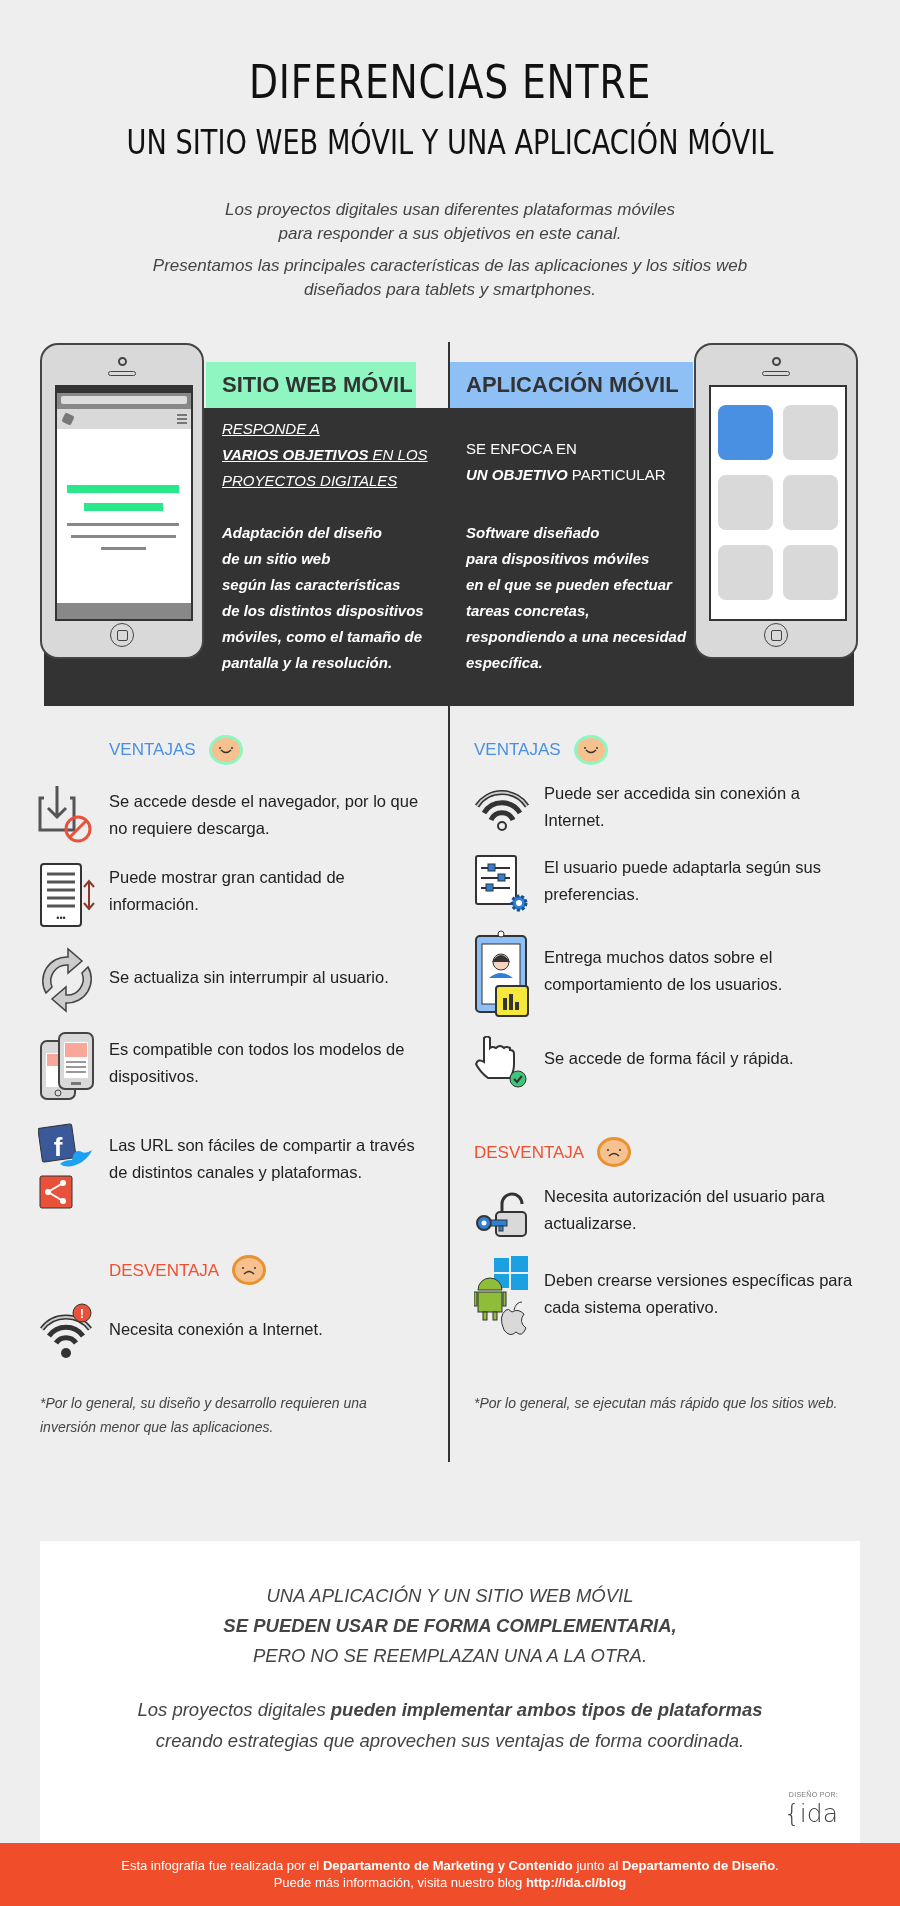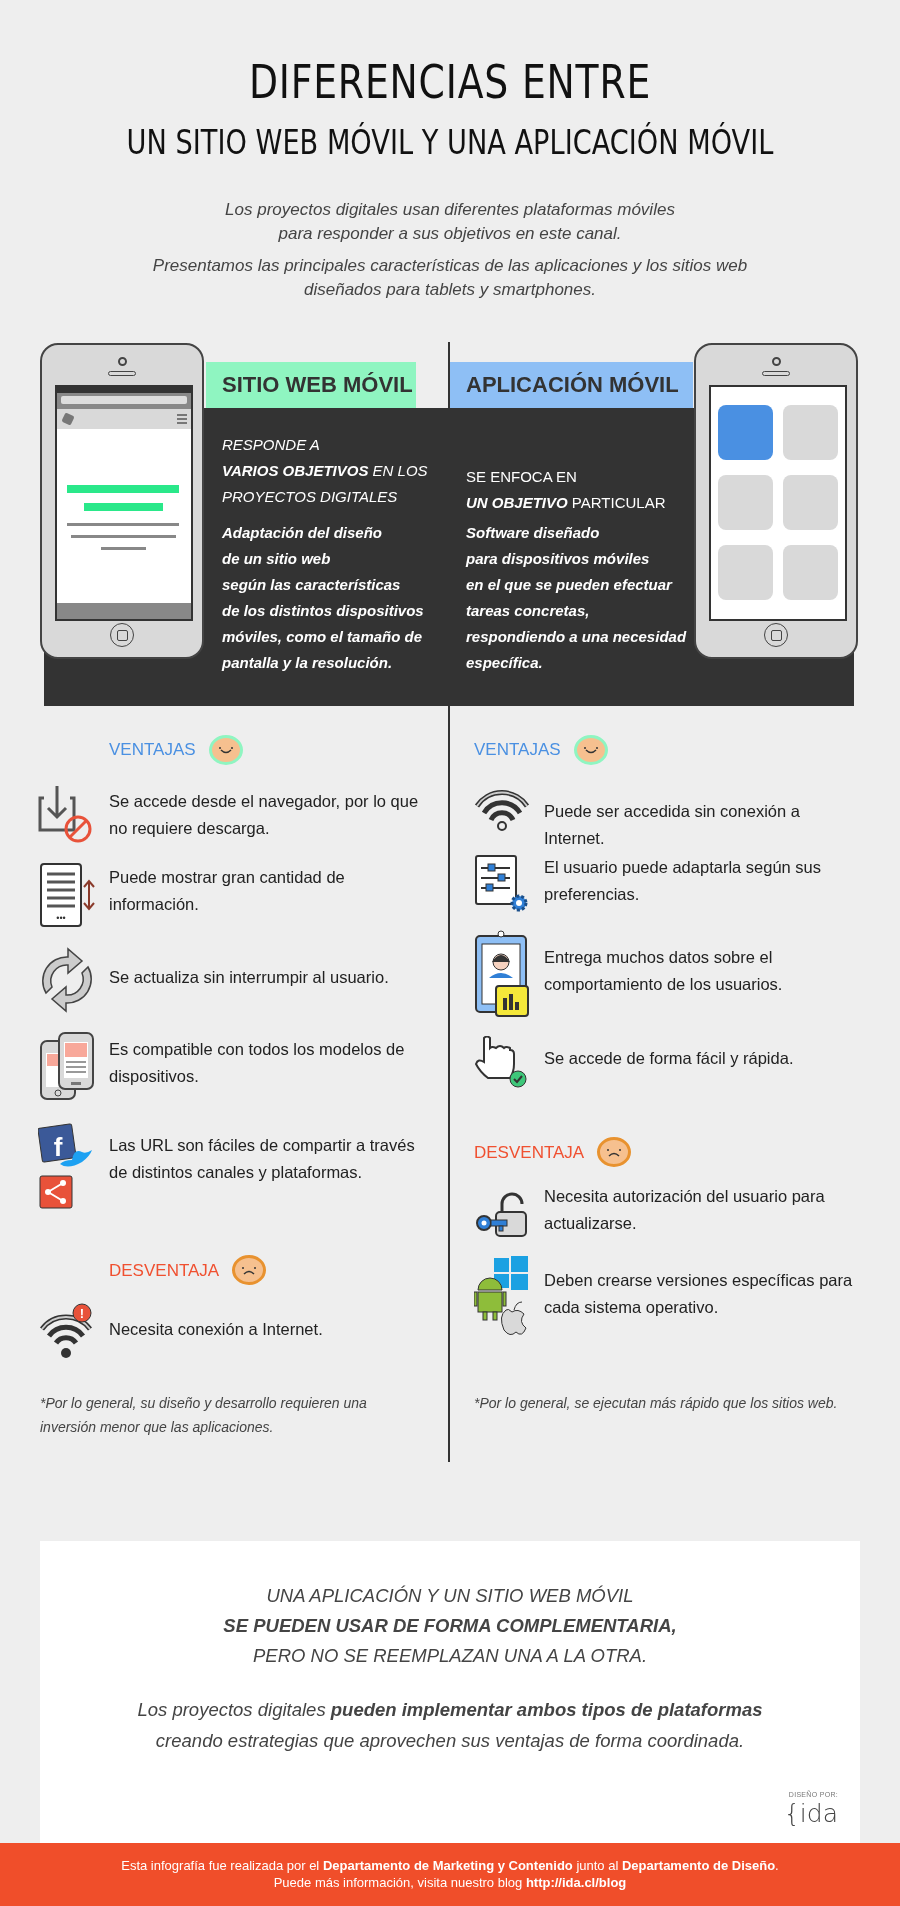--- a/index.html
+++ b/index.html
@@ -13,23 +13,23 @@
   .intro2 { top: 254px; }
 
   
   .panel-dark { position: absolute; left: 44px; top: 408px; width: 810px; height: 298px; background: #333333; }
   .vline { position: absolute; left: 448px; top: 342px; width: 2px; height: 1120px; background: #333; }
   .hdr-web { position: absolute; left: 206px; top: 362px; width: 210px; height: 46px; background: #8ff5c1; }
   .hdr-app { position: absolute; left: 450px; top: 362px; width: 243px; height: 46px; background: #8ebff5; }
   .hdr-text { font-weight: bold; font-size: 22px; color: #333; line-height: 46px; padding-left: 16px; }
 
   .ptext { position: absolute; color: #fff; font-size: 15px; line-height: 26px; }
-  .web-sub { left: 222px; top: 432px; width: 220px; font-style: italic; }
+  .web-sub { left: 222px; top: 416px; width: 220px; font-style: italic; text-decoration: underline; }
   .web-desc { left: 222px; top: 520px; width: 220px; font-style: italic; font-weight: bold; }
-  .app-sub { left: 466px; top: 464px; width: 230px; }
+  .app-sub { left: 466px; top: 436px; width: 230px; }
   .app-desc { left: 466px; top: 520px; width: 230px; font-style: italic; font-weight: bold; }
 
   
   .phone { position: absolute; width: 164px; height: 316px; background: #d9d9d9; border: 2px solid #444; border-radius: 18px; }
   .phone.web { left: 40px; top: 343px; }
   .phone.app { left: 694px; top: 343px; }
   .cam { position: absolute; left: 76px; top: 12px; width: 9px; height: 9px; border: 2px solid #444; border-radius: 50%; }
   .spk { position: absolute; left: 66px; top: 26px; width: 28px; height: 5px; border: 1.5px solid #444; border-radius: 3px; }
   .home { position: absolute; left: 68px; bottom: 10px; width: 24px; height: 24px; border: 1.5px solid #444; border-radius: 50%; }
   .home::after { content: ""; position: absolute; left: 6px; top: 6px; width: 9px; height: 9px; border: 1.5px solid #444; border-radius: 2px; }
@@ -289,21 +289,21 @@
 
 <div class="icon" style="left:474px;top:788px;">
   <svg width="56" height="44" viewBox="0 0 56 44">
       <path d="M3 18 A30 30 0 0 1 53 18" stroke="#333" stroke-width="5" fill="none"></path>
       <path d="M3 18 A30 30 0 0 1 53 18" stroke="#ccc" stroke-width="2" fill="none"></path>
       <path d="M10 25 A21 21 0 0 1 46 25" stroke="#333" stroke-width="5" fill="none"></path>
       <path d="M17 32 A12 12 0 0 1 39 32" stroke="#333" stroke-width="5" fill="none"></path>
       <circle cx="28" cy="38" r="4" fill="#eee" stroke="#333" stroke-width="2"></circle>
     </svg>
 </div>
-<div class="item" style="left:544px;top:798px;">
+<div class="item" style="left:544px;top:780px;">
   <div>Puede ser accedida sin conexión a</div>
   <div>Internet.</div>
 </div>
 
 <div class="icon" style="left:474px;top:854px;">
   <svg width="56" height="60" viewBox="0 0 56 60">
       <rect x="2" y="2" width="40" height="48" rx="2" fill="#fff" stroke="#333" stroke-width="2"></rect>
       <g stroke="#333" stroke-width="2">
         <line x1="7" y1="14" x2="36" y2="14"></line>
         <line x1="7" y1="24" x2="36" y2="24"></line>

